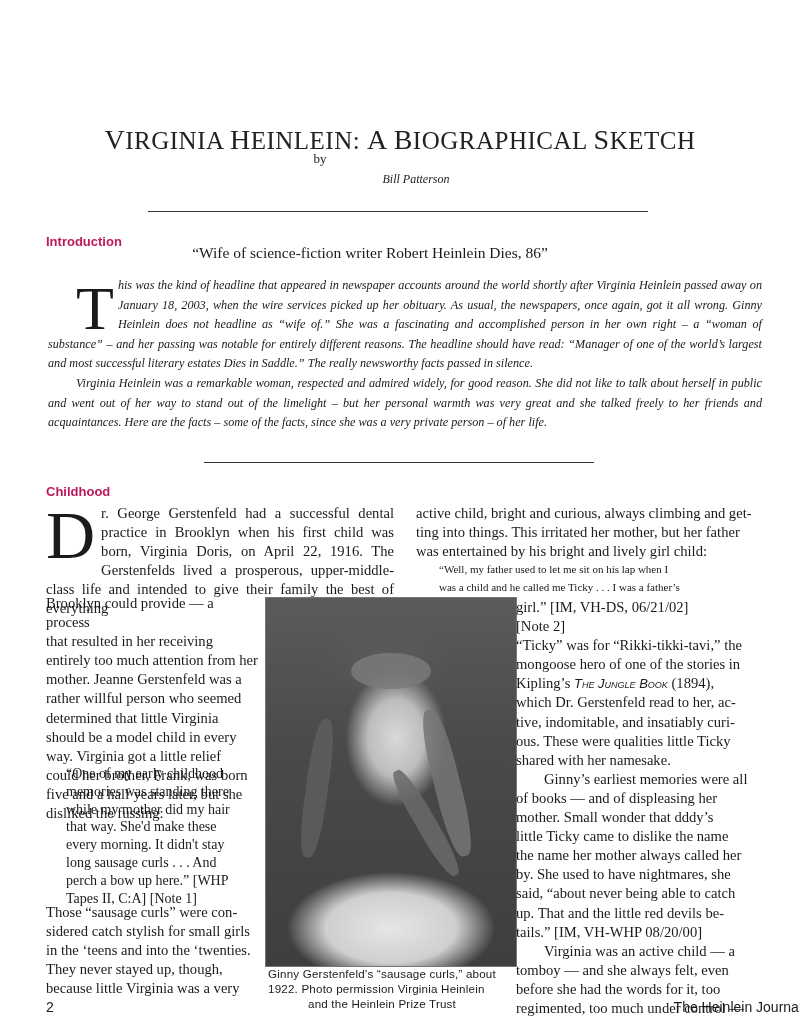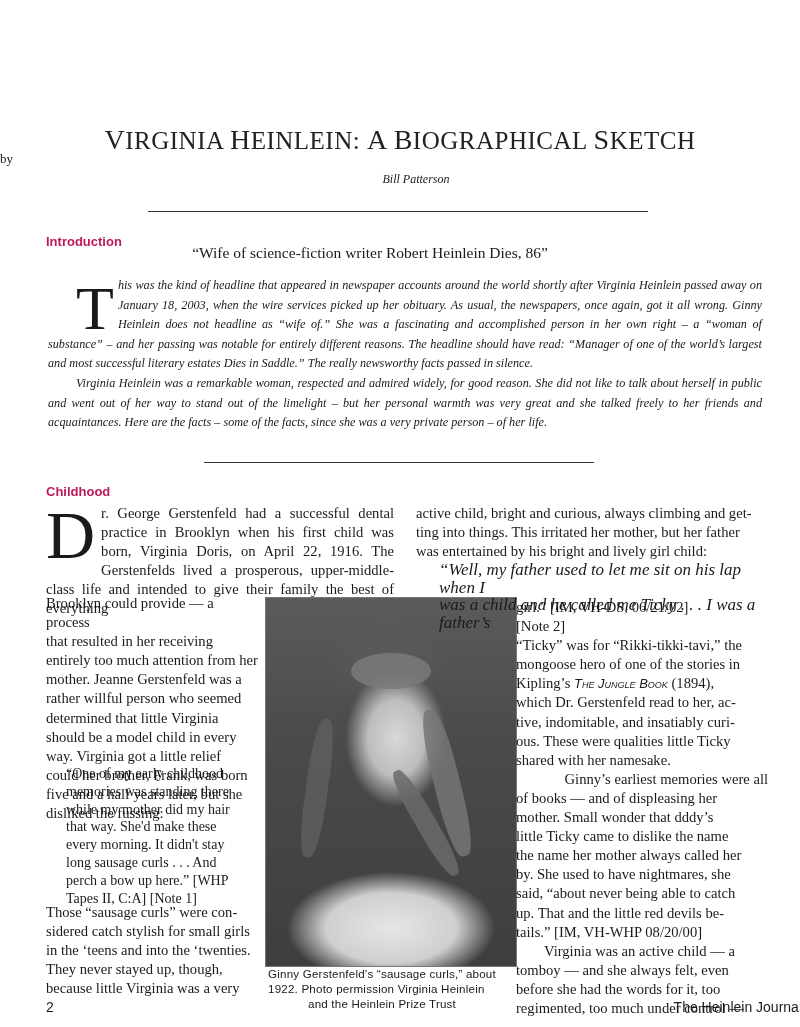--- a/index.html
+++ b/index.html
@@ -3,21 +3,21 @@
 <meta charset="utf-8">
 <style>
   html, body { margin: 0; padding: 0; background: #fff; }
   body { width: 800px; height: 1027px; position: relative; overflow: hidden; color: #1a1a1a; }
   .abs { position: absolute; }
   .serif { font-family: "Liberation Serif", "DejaVu Serif", serif; }
   .sans { font-family: "Liberation Sans", "DejaVu Sans", sans-serif; }
 
   .title { left: 0; width: 800px; top: 124px; text-align: center; font-size: 25px; letter-spacing: 0.5px; font-variant: small-caps; color: #222; }
   .title .cap { font-size: 28px; }
-  .by { left: 0; width: 640px; top: 151px; text-align: left; font-size: 13px; }
+  .by { left: 0; width: 640px; top: 151px; text-align: center; font-size: 13px; }
   .author { left: 16px; width: 800px; top: 172px; text-align: center; font-size: 12px; font-style: italic; }
   .rule { height: 1px; background: #333; }
 
   .section-head { font-weight: bold; font-size: 13px; color: #be185d; }
   .headline { left: 0; width: 740px; top: 244px; text-align: center; font-size: 15.5px; }
 
   .intro { left: 48px; width: 714px; top: 276px; font-size: 12.2px; line-height: 19.6px; font-style: italic; }
   .intro p { margin: 0; text-align: justify; }
   .intro .dropcap { float: left; font-size: 62px; line-height: 52px; font-style: normal; margin: 6px 4px 0 28px; }
   .intro .indent { text-indent: 28px; }
@@ -116,36 +116,36 @@
   <div class="l2">1922.  Photo permission Virginia Heinlein</div>
   <div class="l3">and the Heinlein Prize Trust</div>
 </div>
 
 <div class="abs col serif" style="left:416px; top:504px; width:350px;">
   <div>active child, bright and curious, always climbing and get-</div>
   <div>ting into things.  This irritated her mother, but her father</div>
   <div>was entertained by his bright and lively girl child:</div>
 </div>
 
-<div class="abs serif" style="left:439px; top:561px; width:330px; font-size:17px; line-height:17.5px;font-style:italic;">
+<div class="abs serif" style="left:439px; top:561px; width:330px; font-size:11px; line-height:17.5px;">
   <div>“Well, my father used to let me sit on his lap when I</div>
   <div>was a child and he called me Ticky . . . I was a father’s</div>
 </div>
 
 <div class="abs col serif" style="left:516px; top:598px; width:252px;">
   <div>girl.”  [IM, VH-DS, 06/21/02]</div>
   <div>[Note 2]</div>
   <div>“Ticky” was for “Rikki-tikki-tavi,” the</div>
   <div>mongoose hero of one of the stories in</div>
   <div><span>Kipling’s </span><span class="smallcaps">The Jungle Book</span><span> (1894),</span></div>
   <div>which Dr. Gerstenfeld read to her, ac-</div>
   <div>tive, indomitable, and insatiably curi-</div>
   <div>ous.  These were qualities little Ticky</div>
   <div>shared with her namesake.</div>
-  <div style="text-align:right;">Ginny’s earliest memories were all</div>
+  <div style="padding-left:28px;">Ginny’s earliest memories were all</div>
   <div>of books — and of displeasing her</div>
   <div>mother.   Small wonder that dddy’s</div>
   <div>little Ticky came to dislike the name</div>
   <div>the name her mother always called her</div>
   <div>by.  She used to have nightmares, she</div>
   <div>said, “about never being able to catch</div>
   <div>up.  That and the little red devils be-</div>
   <div>tails.” [IM, VH-WHP 08/20/00]</div>
   <div style="padding-left:28px;">Virginia was an active child — a</div>
   <div>tomboy — and she always felt, even</div>

